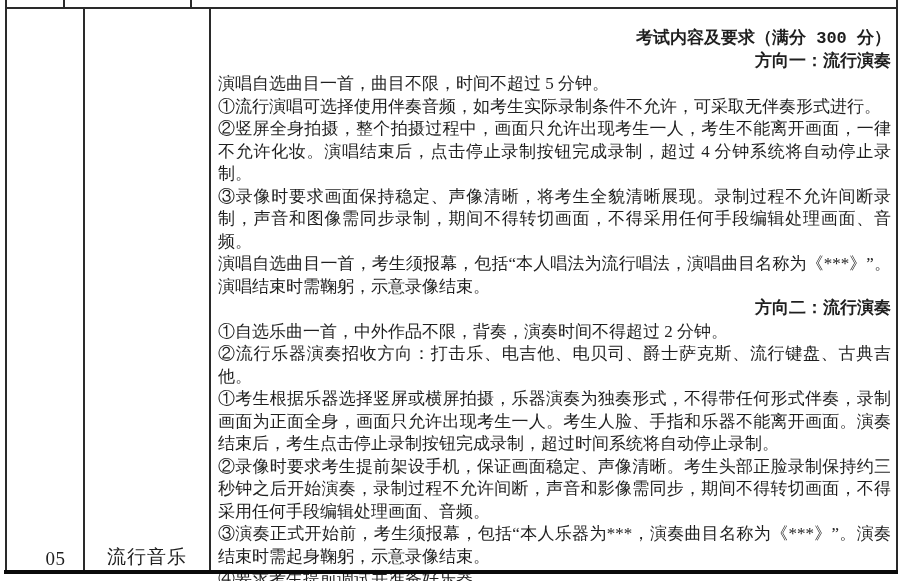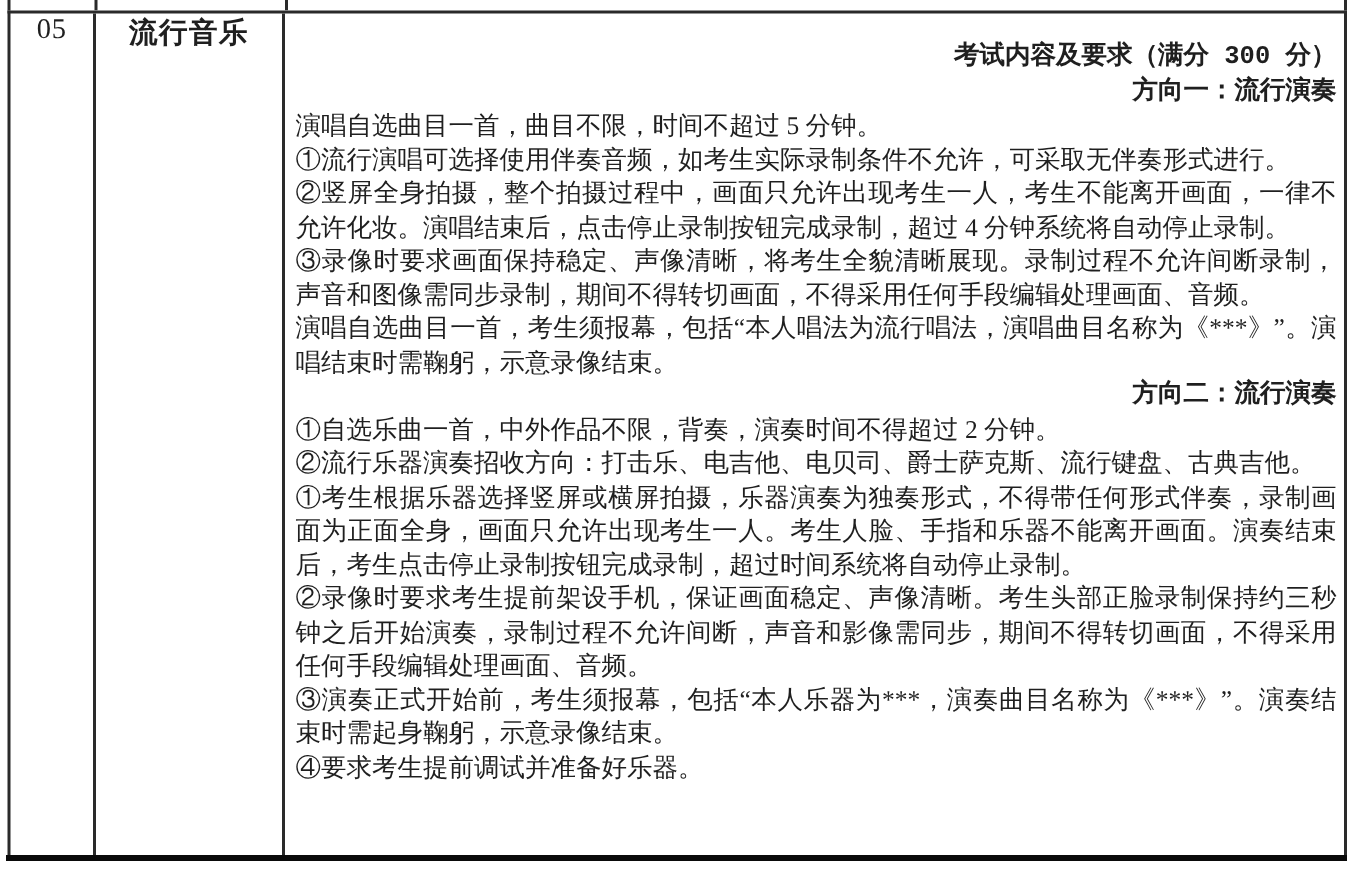--- a/index.html
+++ b/index.html
@@ -18,27 +18,27 @@
   .row {
     position:absolute; left:5px; top:7px; width:893px; height:563px;
     display:flex; box-sizing:border-box;
     border:2px solid #2a2a2a; border-bottom:none; border-width:2px;
     border-top-width:2px; border-left-width:2px; border-right-width:2px;
     background:#ffffff;
   }
   .cell { box-sizing:border-box; }
   .cell-num {
     width:57px; border-right:2px solid #2a2a2a;
-    display:flex; align-items:flex-start; justify-content:center;
-    font-size:19px; letter-spacing:0.5px;
+    display:flex; align-items:flex-end; justify-content:center;
+    font-size:19px; letter-spacing:0.5px;margin-left:21px;
   }
   .cell-name {
     width:126px; border-right:2px solid #2a2a2a;
-    display:flex; align-items:flex-start; justify-content:center;
-    font-weight:bold; font-size:19px; letter-spacing:1px;
+    display:flex; align-items:flex-end; justify-content:center;
+    font-weight:normal; font-size:19px; letter-spacing:1px;
     font-family:"Liberation Sans","DejaVu Sans",sans-serif;
   }
   .cell-content {
     flex:1; padding:19px 5px 8px 7px;
     font-size:17px; line-height:22.5px;
   }
   .para { text-align:justify; }
   .para.bold {
     font-weight:bold; text-align:right;
     font-family:Liberation Mono, monospace;

